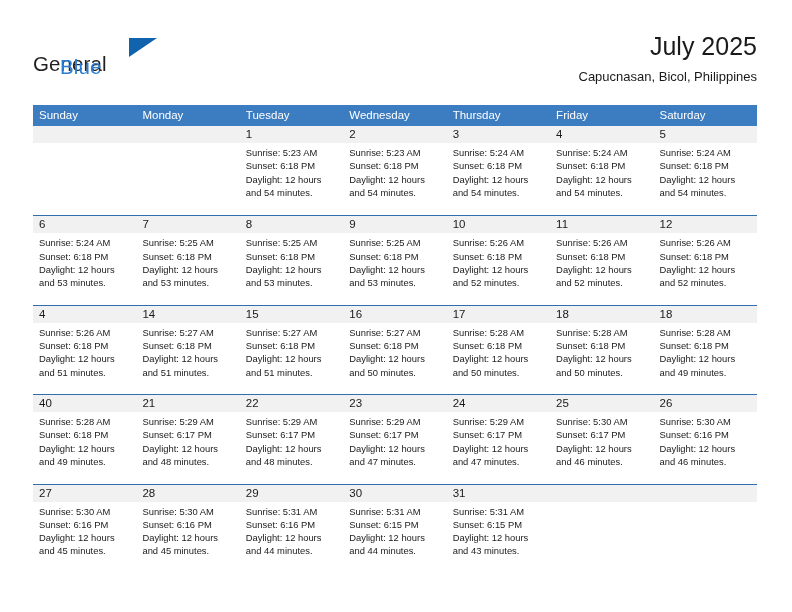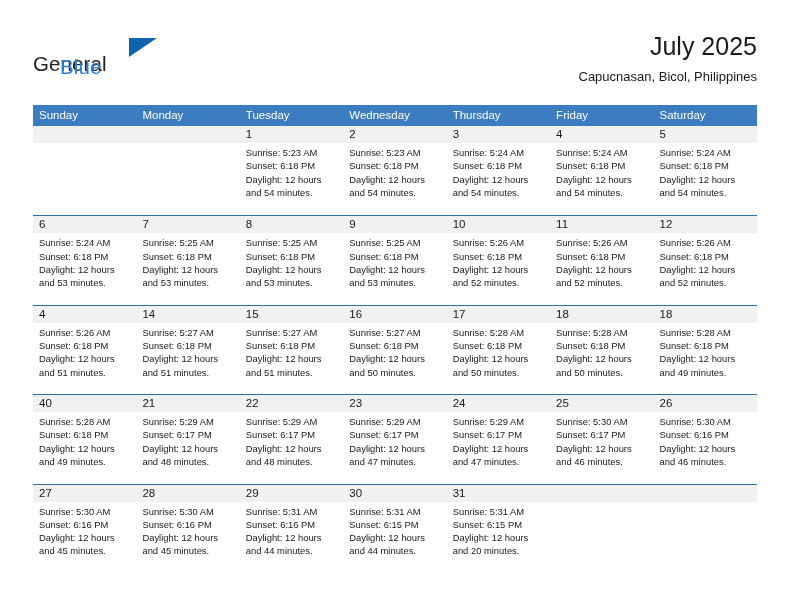--- a/index.html
+++ b/index.html
@@ -529,21 +529,21 @@
             </div>
           </div>
           <div class="day-cell">
             <div class="day-band">
               <span class="day-number">31</span>
             </div>
             <div class="day-info">
               <div>Sunrise: 5:31 AM</div>
               <div>Sunset: 6:15 PM</div>
               <div>Daylight: 12 hours</div>
-              <div>and 20 minutes.</div>
+              <div>and 43 minutes.</div>
             </div>
           </div>
           <div class="day-cell empty">
             <div class="day-band">
               <span class="day-number"></span>
             </div>
           </div>
           <div class="day-cell empty">
             <div class="day-band">
               <span class="day-number"></span>

